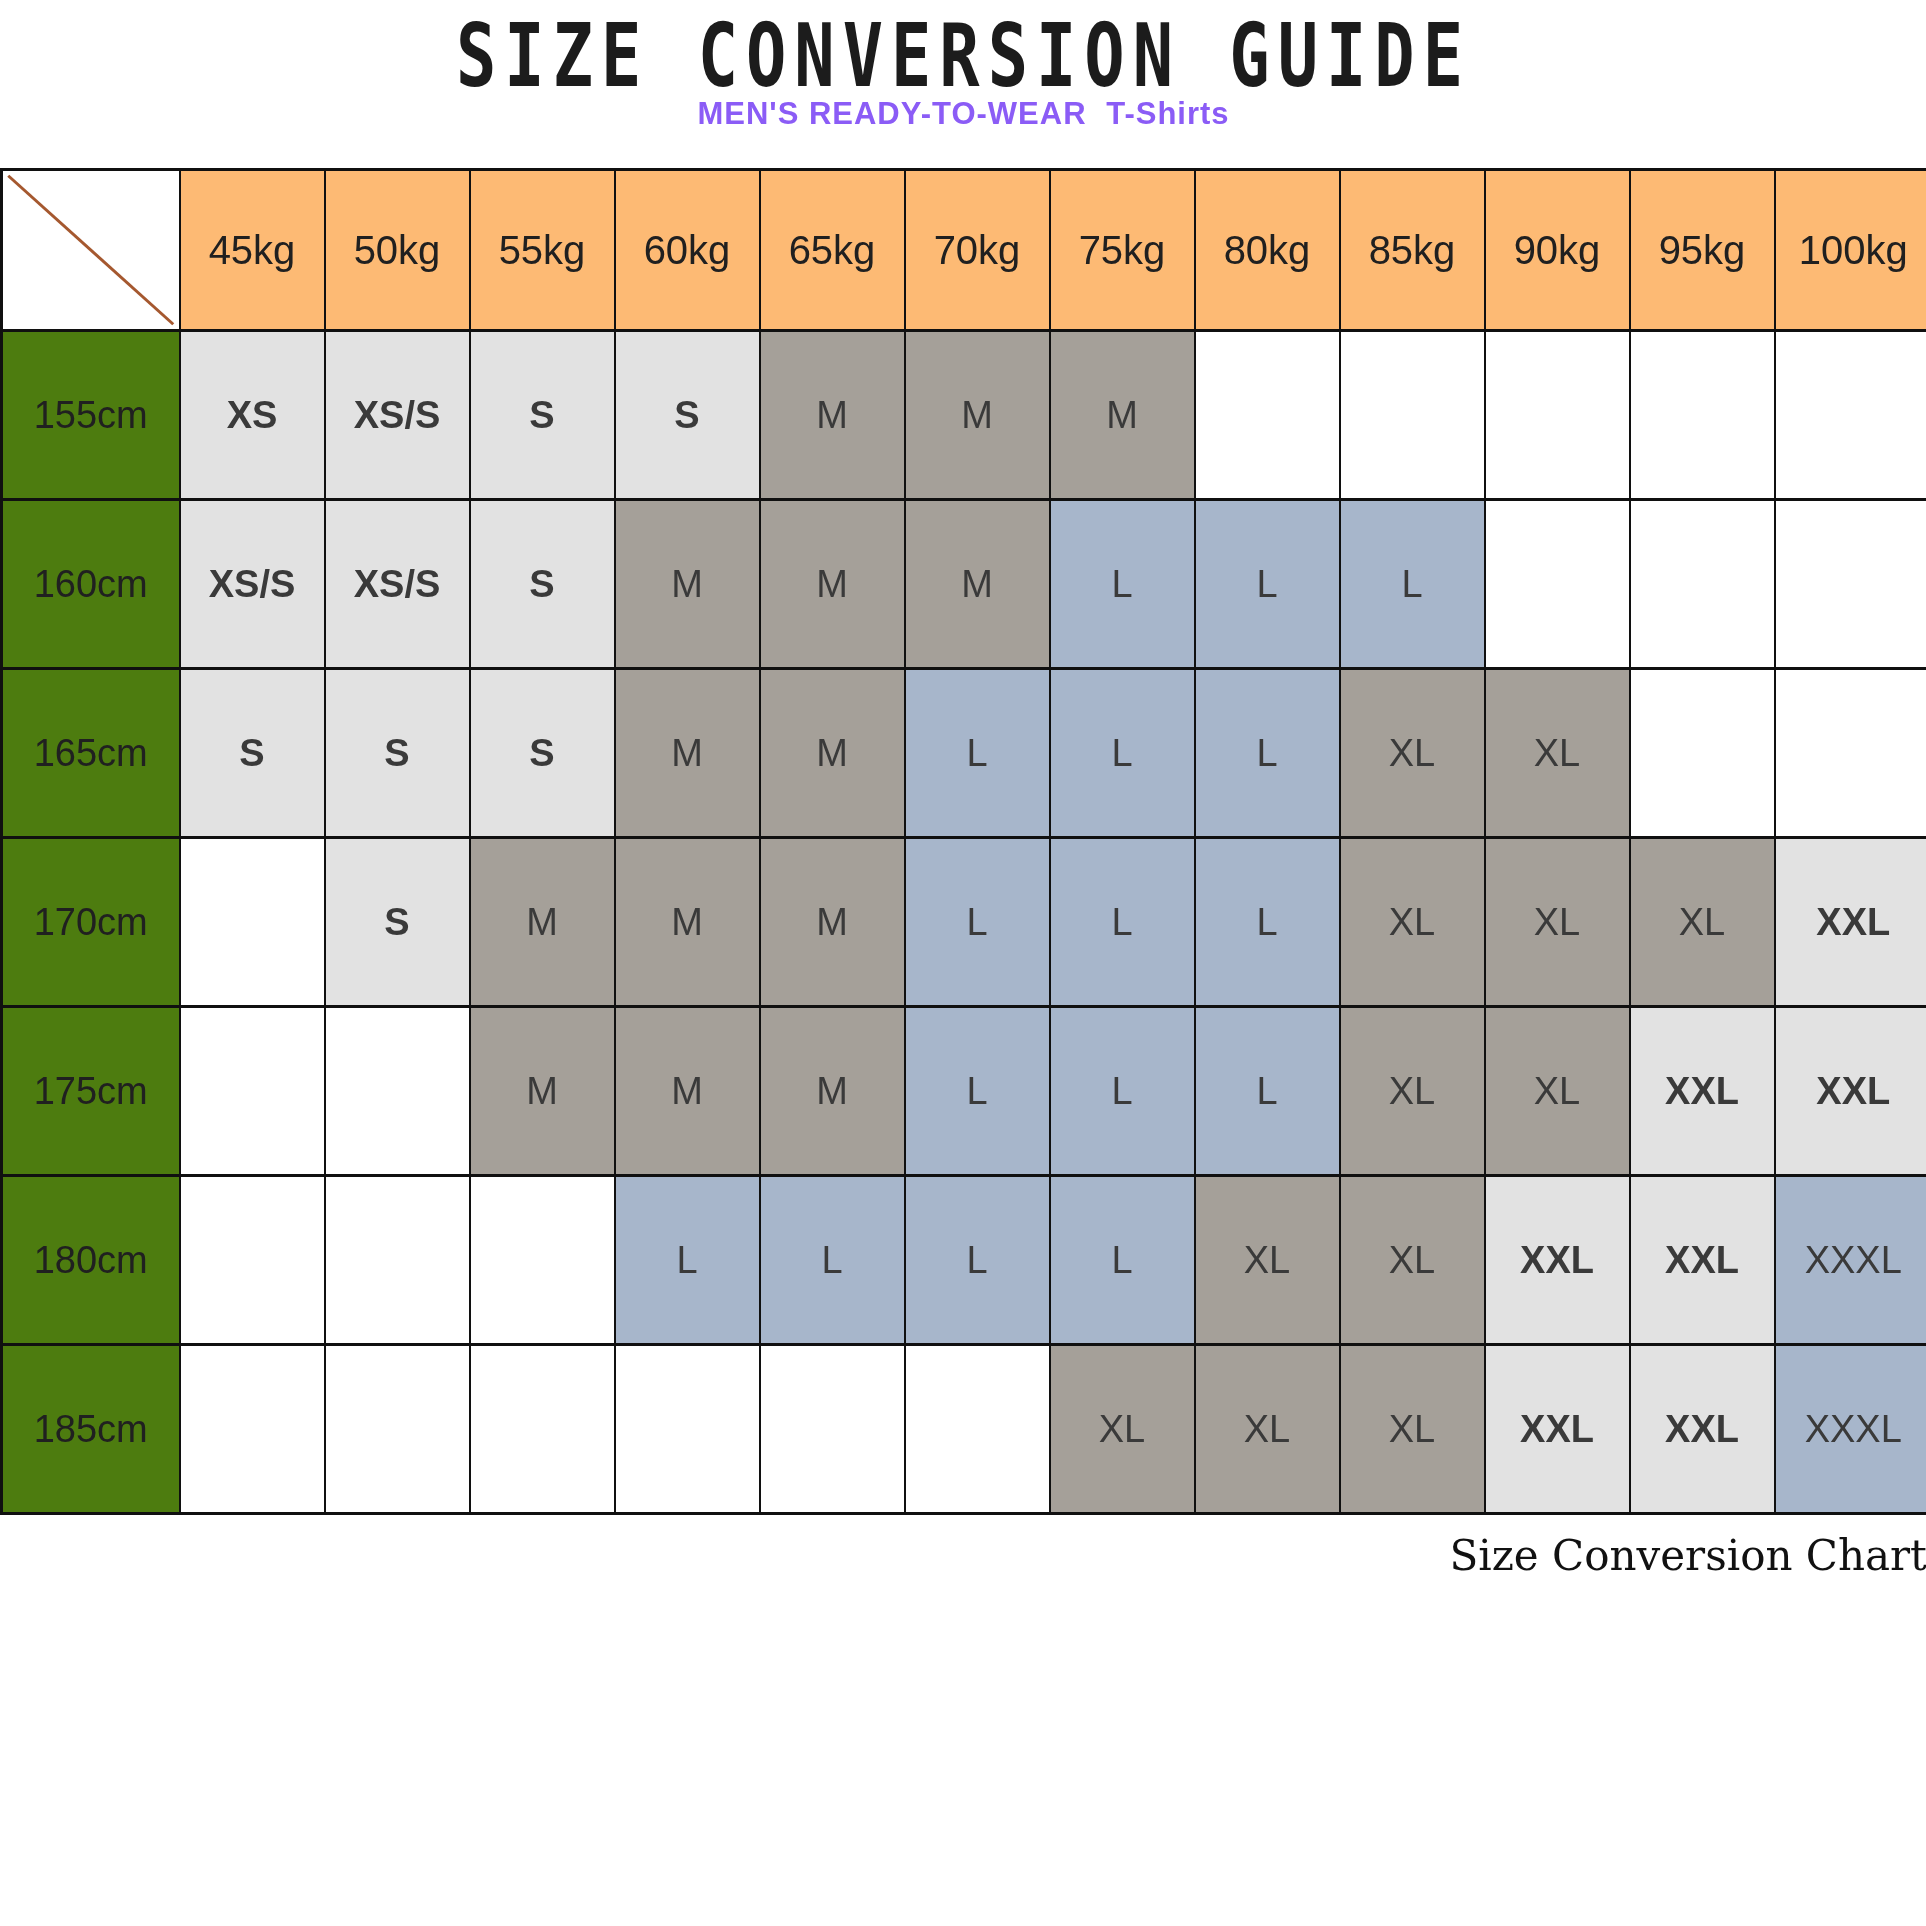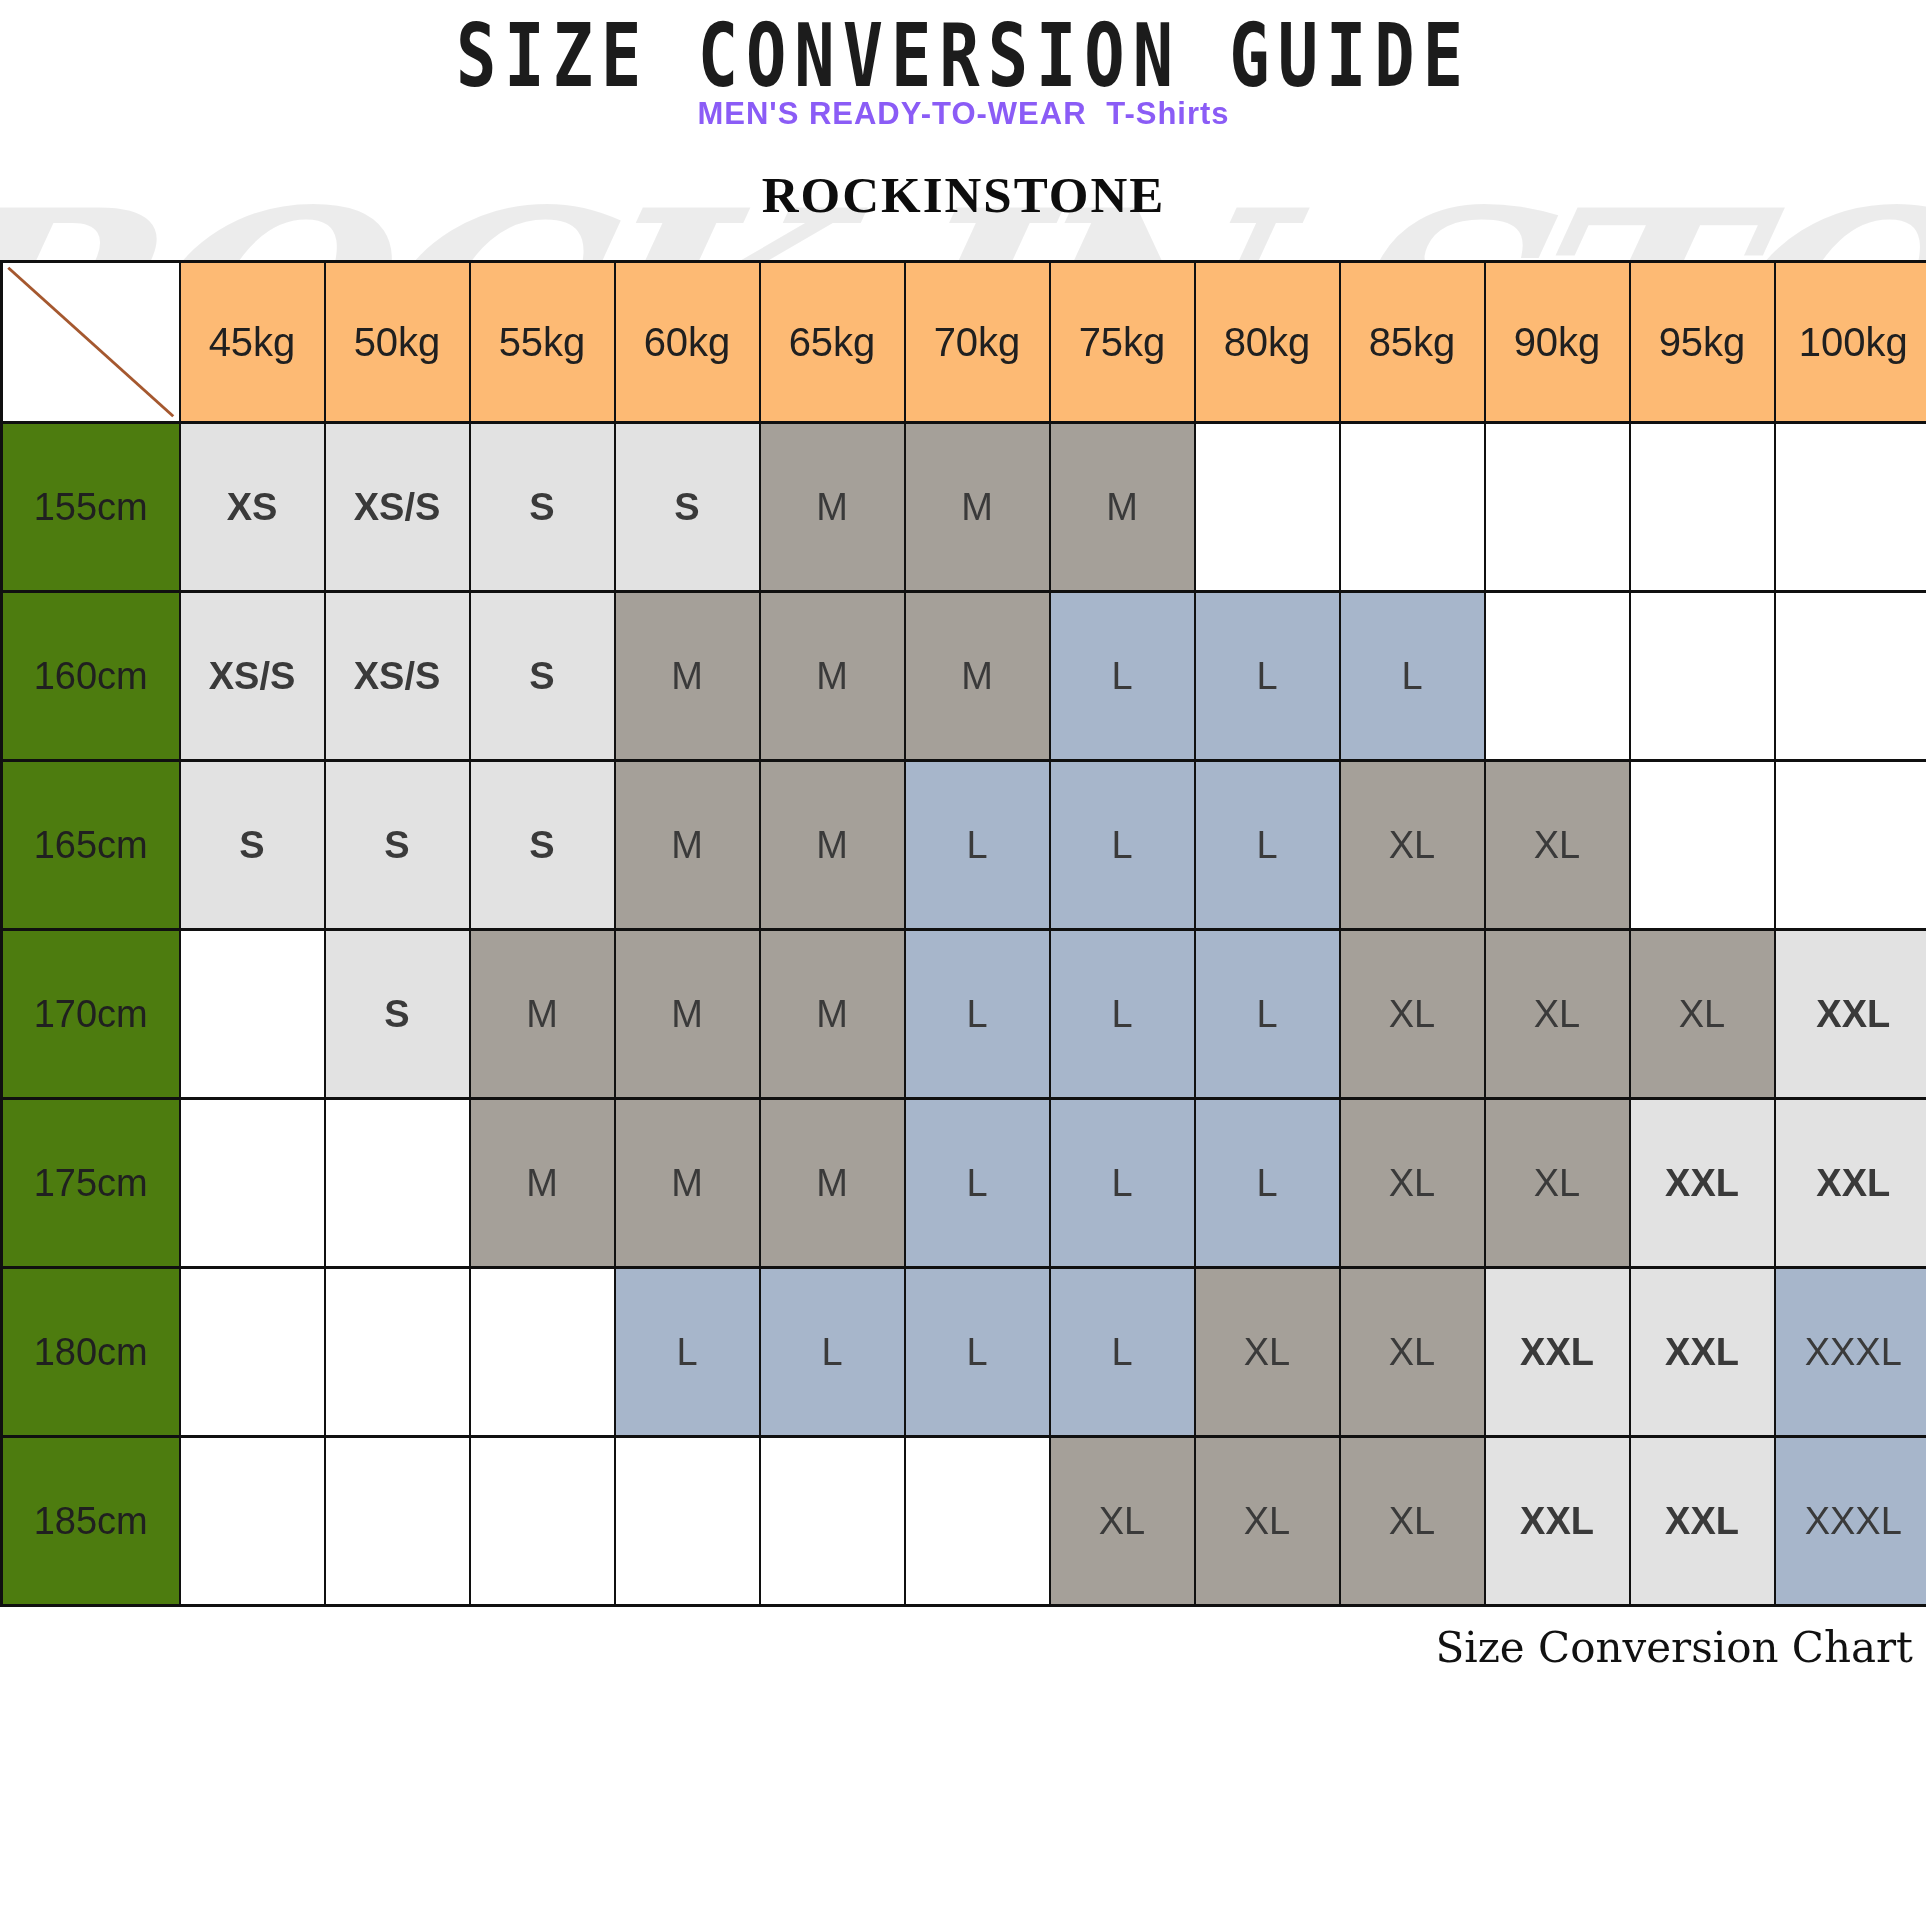--- a/index.html
+++ b/index.html
@@ -41,40 +41,39 @@
   .weight-th{font-size:40px;font-weight:normal;color:#202020;background:#fdba74;}
   .height-th{font-size:38px;font-weight:normal;color:#202020;background:#4d7c0f;}
   .size-cell,.size-table td{font-size:38px;color:#3a3a3a;}
   .bg-none{background:#ffffff;}
   .bg-light{background:var(--c-light);font-weight:bold;}
   .bg-taupe{background:var(--c-taupe);}
   .bg-blue{background:var(--c-blue);}
   .corner{position:relative;background:#fff;}
   .corner svg{position:absolute;top:0;left:0;width:100%;height:100%;display:block;}
 
-  .caption{margin-top:16px;text-align:right;padding-right:14px;
+  .caption{margin-top:16px;text-align:right;
            font-family:"DejaVu Serif",serif;font-size:42px;color:#111;
            position:relative;z-index:1;}
 </style>
 </head>
 <body>
 
 <div class="page">
 
   <div class="watermark">ROCK IN STONE</div>
 
   <h1 class="title">SIZE CONVERSION GUIDE</h1>
 
   <div class="subtitle">
     <span>MEN'S READY-TO-WEAR</span>
     <span class="suffix">T-Shirts</span>
   </div>
 
 
-  <div class="brand">ROCKINSTONE</div>
 
   <table class="size-table">
     <colgroup>
       <col style="width:178px">
       <col style="width:145px">
         <col style="width:145px">
         <col style="width:145px">
       <col style="width:145px">
         <col style="width:145px">
         <col style="width:145px">

